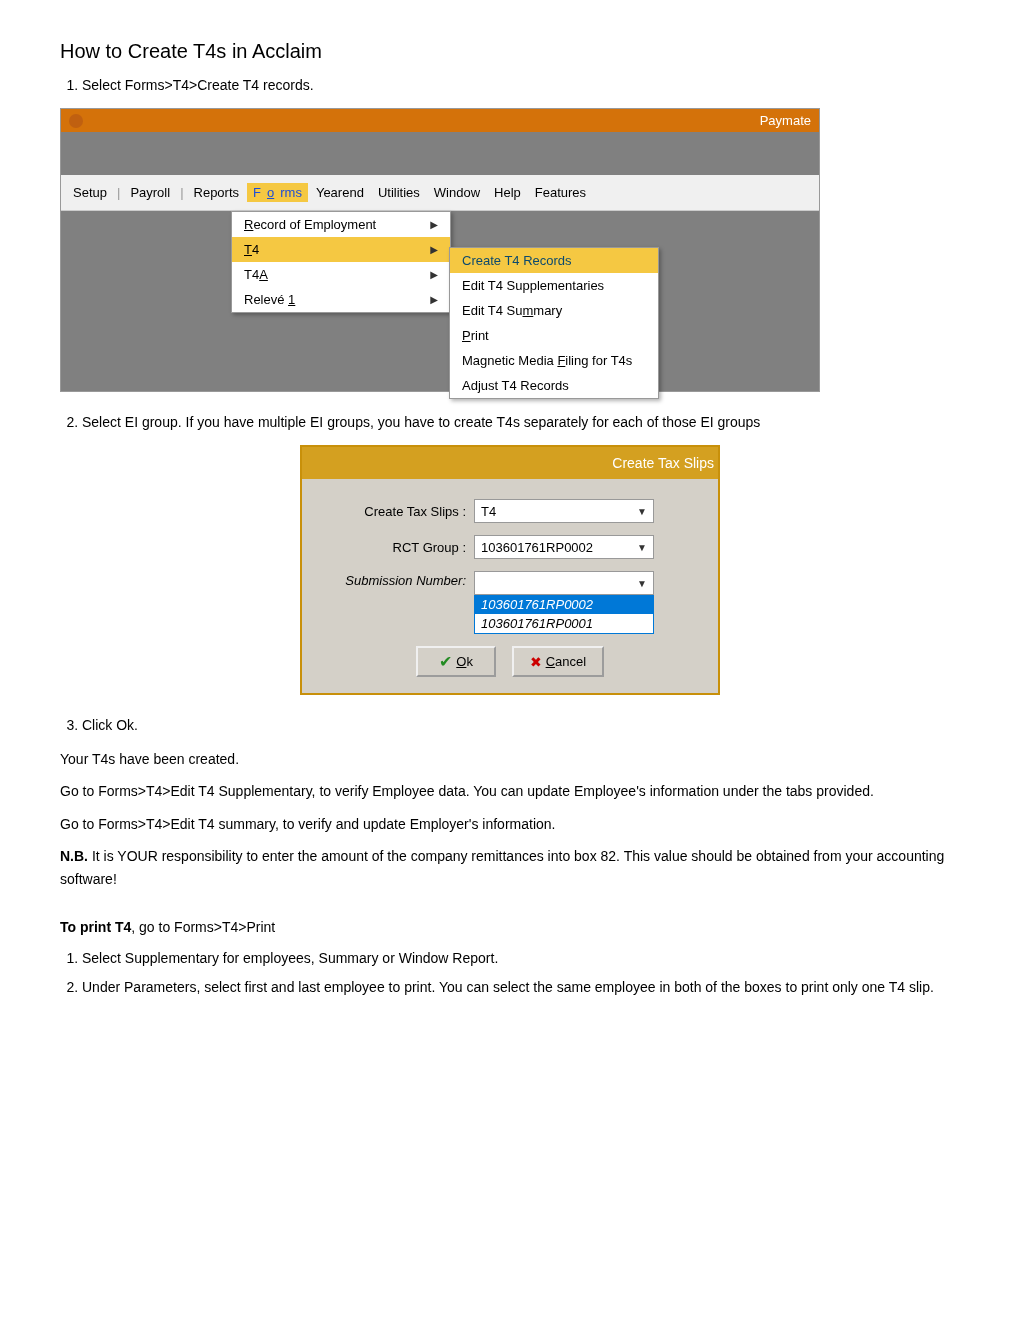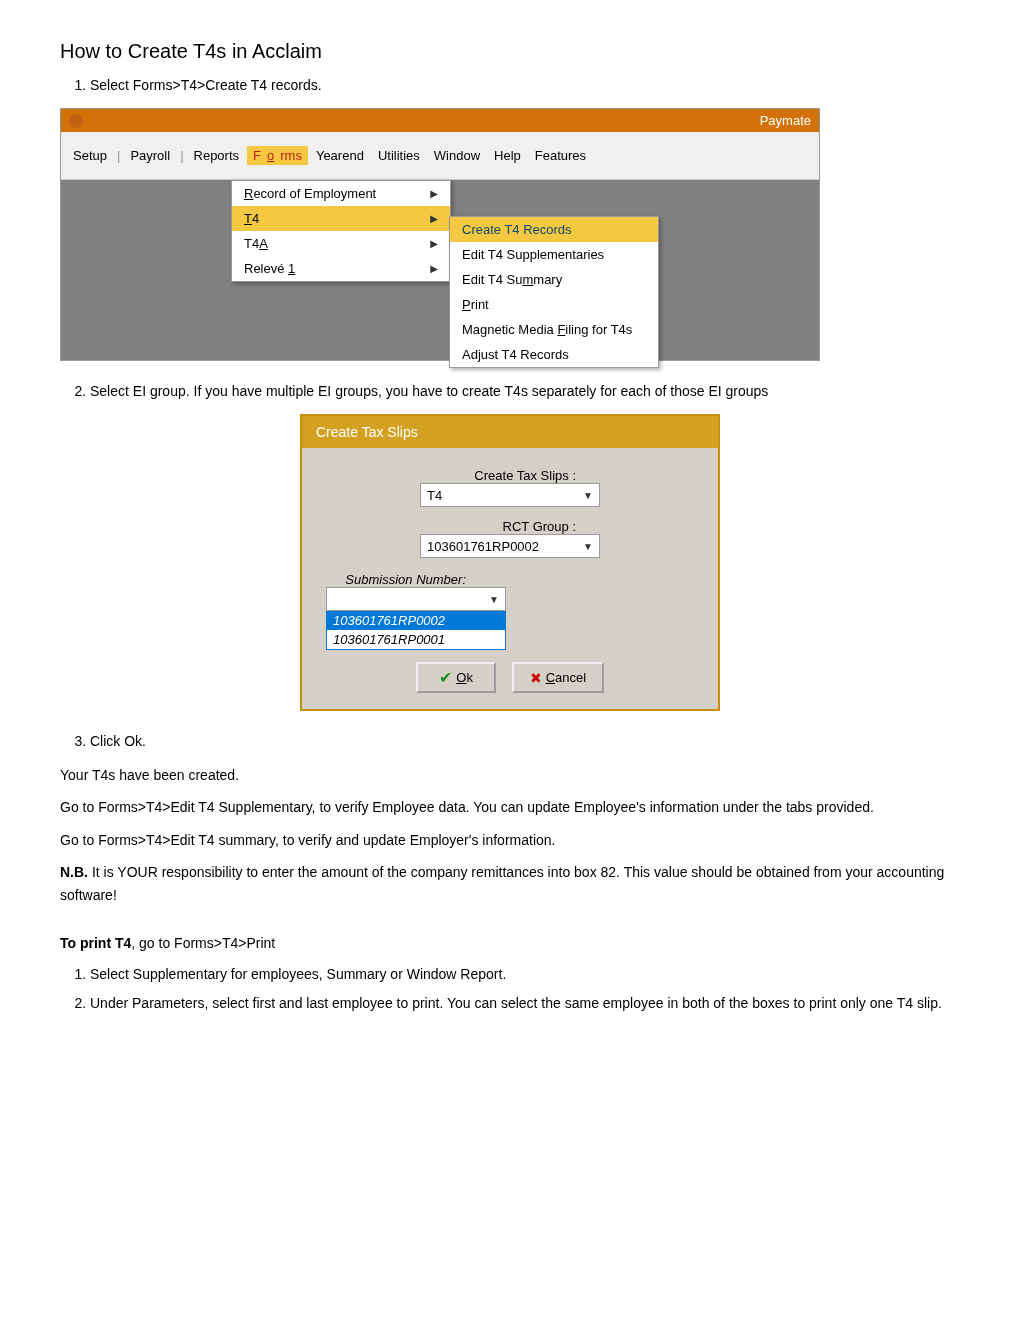--- a/index.html
+++ b/index.html
@@ -11,21 +11,21 @@
       width: 1020px;
       min-height: 1320px;
       padding: 40px 60px;
     }
     h2 {
       font-size: 20px;
       font-weight: normal;
       margin-bottom: 12px;
     }
     ol {
-      margin-left: 30px;
+      margin-left: 22px;
       margin-bottom: 12px;
     }
     ol li {
       margin-bottom: 8px;
       line-height: 1.5;
     }
     p {
       margin-bottom: 10px;
       line-height: 1.6;
     }
@@ -42,32 +42,33 @@
       display: flex;
       align-items: center;
       justify-content: space-between;
       padding: 4px 8px;
       font-size: 13px;
     }
     .paymate-menubar {
       background: #f0f0f0;
       display: flex;
       align-items: center;
-      padding: 14px 6px;
+      padding: 8px 6px;
       font-size: 13px;
       gap: 2px;
       border-bottom: 1px solid #ccc;
+      margin-top: 43px;
     }
     .paymate-menubar span {
       padding: 2px 6px;
       cursor: default;
     }
     .paymate-menubar span.active {
       background: #f5c842;
-      color: #b91c1c;
+      color: #1d4ed8;
     }
     .paymate-menubar .separator {
       color: #999;
       padding: 0 2px;
     }
     .menu-area {
       display: flex;
       background: #808080;
       min-height: 180px;
       position: relative;
@@ -126,34 +127,33 @@
     }
     .dialog-box {
       background: #808080;
       border: 2px solid #c8900a;
       width: 420px;
       font-size: 13px;
     }
     .dialog-titlebar {
       background: #d4a020;
       color: #fff;
-      padding: 8px 14px;
+      padding: 8px 4px;
       font-size: 14px;
-      text-align: left;
+      text-align: right;
       font-weight: normal;
     }
     .dialog-body {
       background: #d4d0c8;
       padding: 20px 24px 16px 24px;
     }
     .dialog-row {
       display: flex;
       align-items: center;
       margin-bottom: 12px;
-      flex-direction: column;
     }
     .dialog-label {
       text-align: right;
       width: 140px;
       margin-right: 8px;
       font-size: 13px;
       color: #000;
     }
     .dialog-input {
       display: flex;

